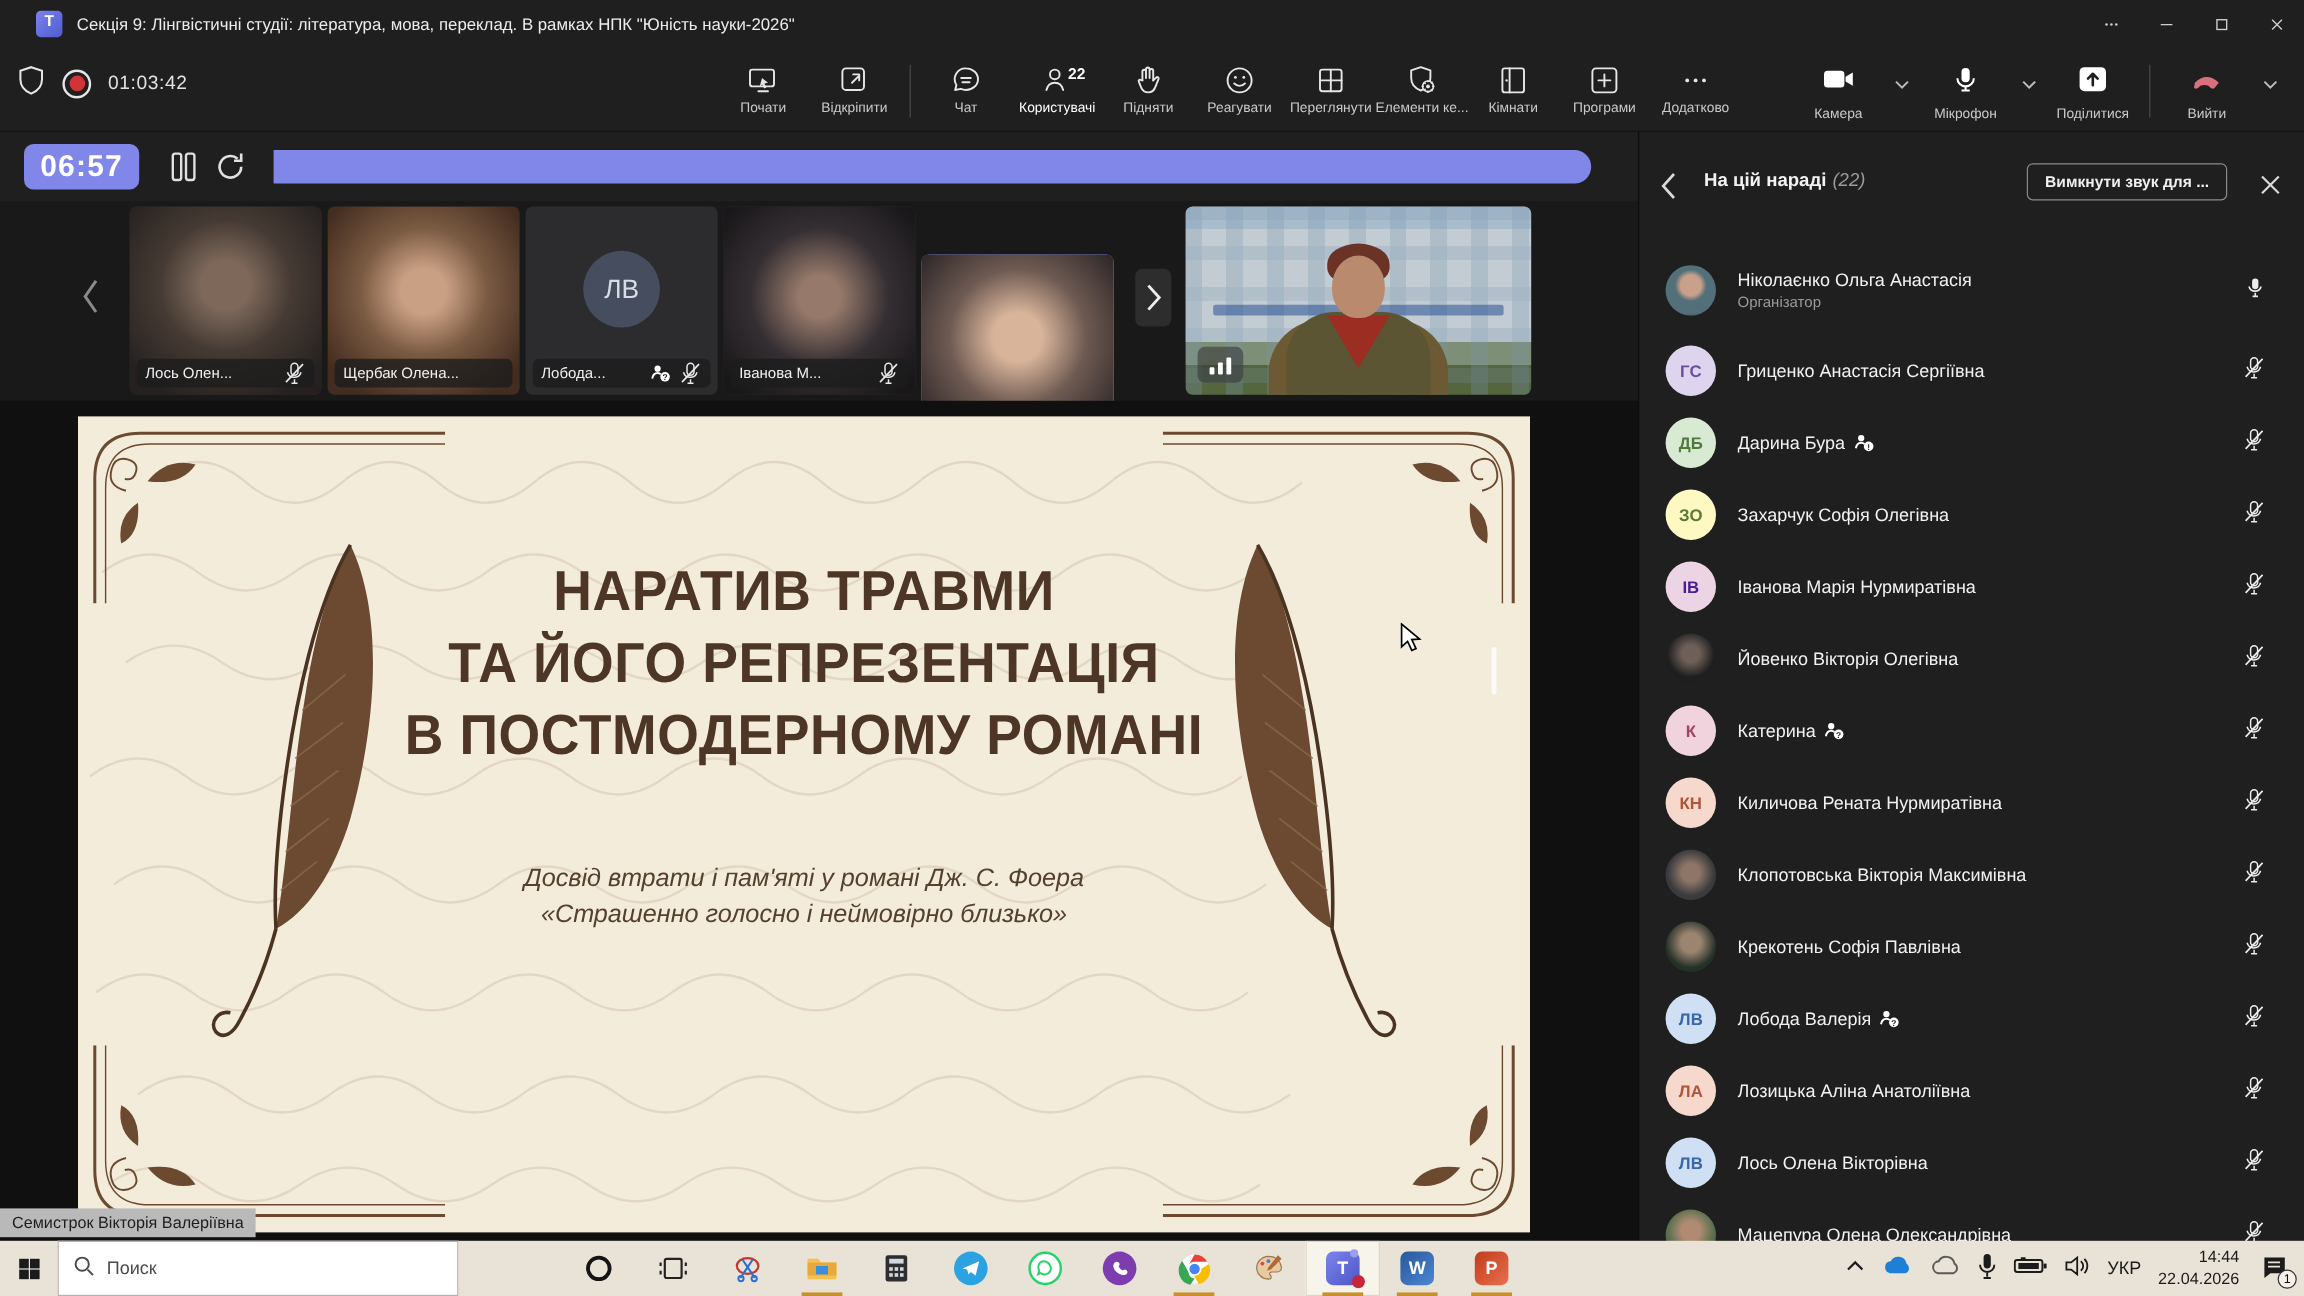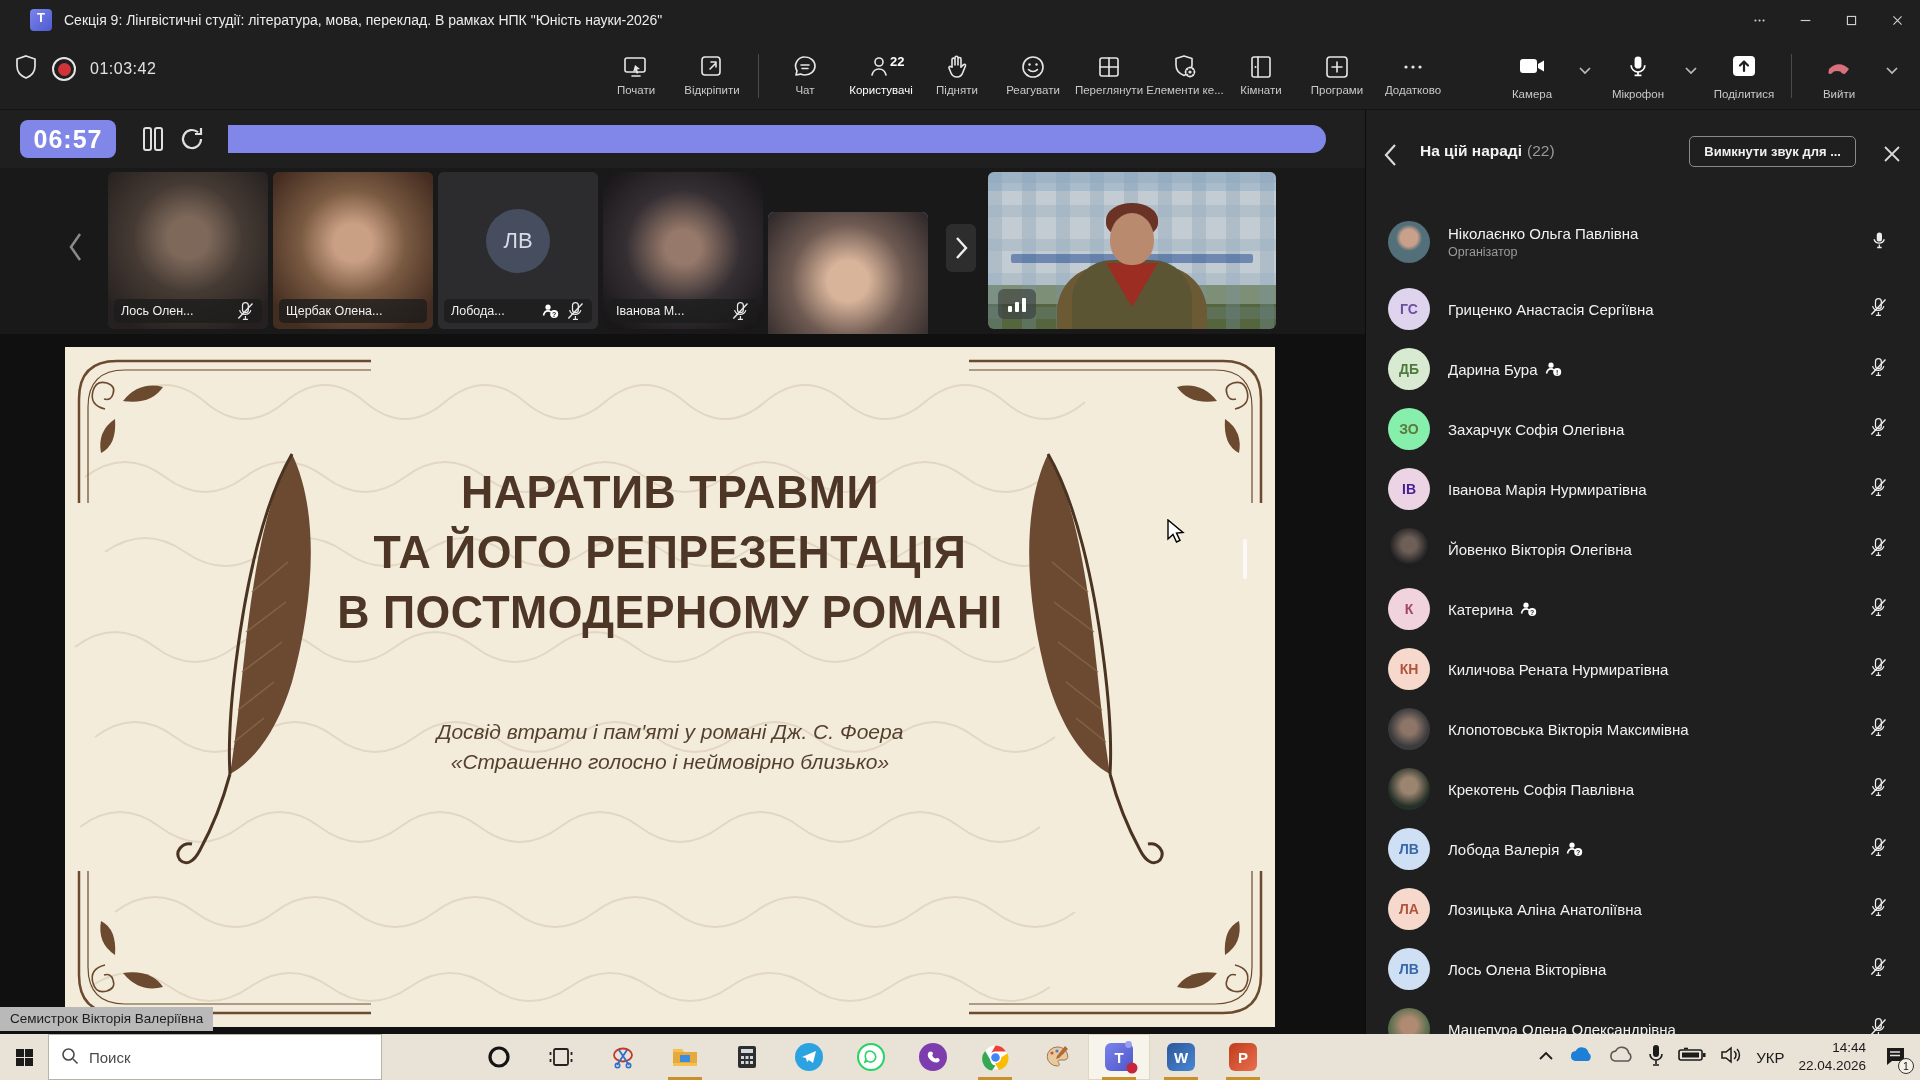--- a/index.html
+++ b/index.html
@@ -122,21 +122,21 @@
   .cursor { position:absolute; left:1165px; top:185px; }
   .tooltip { position:absolute; left:0px; bottom:3px; background:#b9b9b9; color:#1d1d1d; font-size:13.5px;
              padding:4px 10px 5px; white-space:nowrap;text-align:center; }
 
   
   .side-panel { position:absolute; left:1365px; top:110px; width:555px; height:924px; background:#1f1f1f;
                 border-left:1px solid #0c0c0c; }
   .panel-header { position:absolute; left:0; top:24px; width:100%; height:44px; }
   .ph-back { position:absolute; left:16px; top:8px; color:#d9d9d9; }
   .ph-title { position:absolute; left:54px; top:8px; font-size:15.5px; font-weight:bold; color:#f2f2f2; }
-  .ph-count { color:#9a9a9a; font-weight:normal; margin-left:5px; }
+  .ph-count { color:#9a9a9a; font-weight:normal; margin-left:5px;font-style:italic; }
   .ph-muteall { position:absolute; right:64px; top:2px; border:1px solid #8a8a8a; border-radius:5px;
                 color:#f0f0f0; font-size:13px; font-weight:bold; padding:7px 14px; background:transparent; }
   .ph-close { position:absolute; right:18px; top:8px; color:#d9d9d9; }
   .plist { position:absolute; left:0; top:95px; width:100%; }
   .prow { position:relative; height:60px; display:flex; align-items:center; padding-left:22px; }
   .prow.two { height:74px; }
   .avatar { flex:0 0 auto; width:42px; height:42px; border-radius:50%; display:flex; align-items:center;
             justify-content:center; font-size:14px; font-weight:bold; margin-right:18px; }
   .pinfo { flex:1 1 auto; min-width:0; }
   .pname { color:#f2f2f2; font-size:15px; white-space:nowrap; overflow:hidden; text-overflow:ellipsis;
@@ -607,21 +607,21 @@
       <span class="ph-close">
         <svg width="20" height="24" viewBox="0 0 20 24">
             <path d="M3 5l14 14M17 5L3 19" stroke="#d9d9d9" stroke-width="1.8"></path>
           </svg></span>
     </div>
     <div class="plist" id="participant-list">
         <div class="prow two">
           <span class="avatar photo1"></span>
           <span class="pinfo">
        <span class="pname">
-              <span>Ніколаєнко Ольга Павлівна</span>
+              <span>Ніколаєнко Ольга Анастасія</span>
             </span>
             <div class="prole">Організатор</div>
           </span>
      <span class="pmic"><svg width="18" height="22" viewBox="0 0 24 26">
               <rect x="9" y="3" width="7" height="12" rx="3.5" fill="#ececec"></rect>
               <path d="M5.5 12a7 7 0 0 0 13.5 0M12.5 19v4M9.5 23h6" stroke="#ececec" stroke-width="1.8" fill="none"></path>
             </svg></span>
         </div>
         <div class="prow">
           <span class="avatar" style="background:#dfd4ee;color:#6b4fa0">ГС</span>
@@ -657,21 +657,21 @@
      <span class="pmic"><svg width="20" height="22" viewBox="0 0 24 26">
               <g stroke="#ececec" stroke-width="1.5" fill="none">
                 <rect x="9" y="3" width="7" height="12" rx="3.5"></rect>
                 <path d="M5.5 12a7 7 0 0 0 13.5 0"></path>
                 <path d="M12.5 19v4M9.5 23h6"></path>
                 <path d="M4 22L21 4" stroke-width="1.7"></path>
               </g>
             </svg></span>
         </div>
         <div class="prow">
-          <span class="avatar" style="background:#86efac;color:#5d7a3a">ЗО</span>
+          <span class="avatar" style="background:#fef9c3;color:#5d7a3a">ЗО</span>
           <span class="pinfo">
        <span class="pname">
               <span>Захарчук Софія Олегівна</span>
             </span>
           </span>
      <span class="pmic"><svg width="20" height="22" viewBox="0 0 24 26">
               <g stroke="#ececec" stroke-width="1.5" fill="none">
                 <rect x="9" y="3" width="7" height="12" rx="3.5"></rect>
                 <path d="M5.5 12a7 7 0 0 0 13.5 0"></path>
                 <path d="M12.5 19v4M9.5 23h6"></path>

